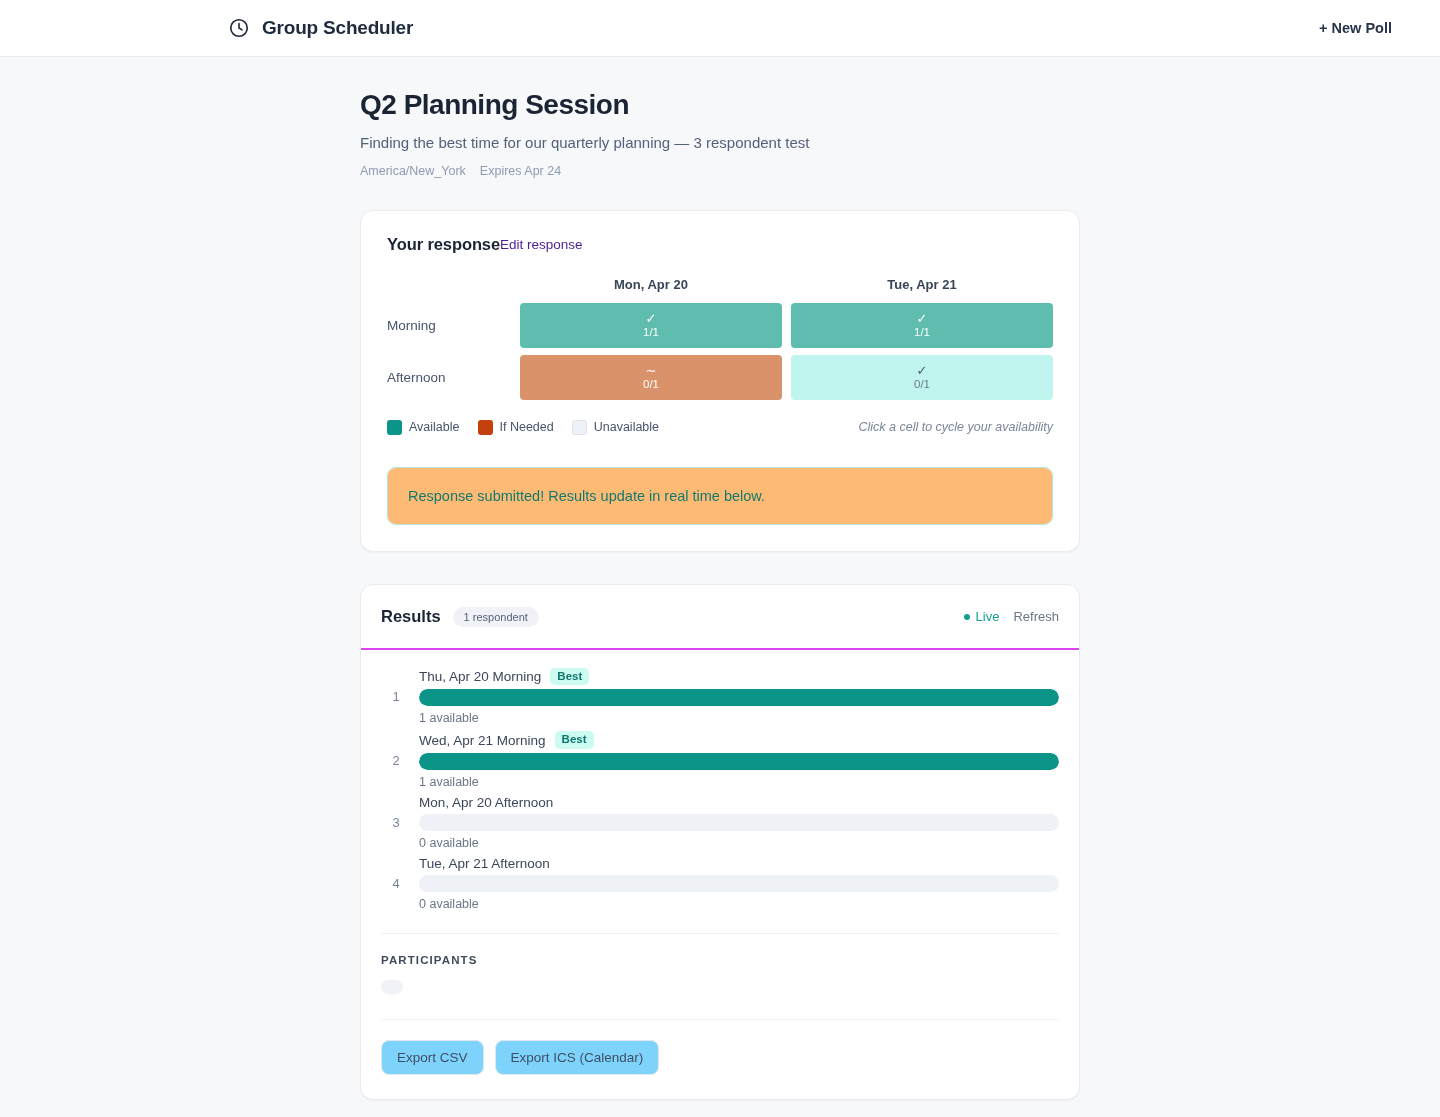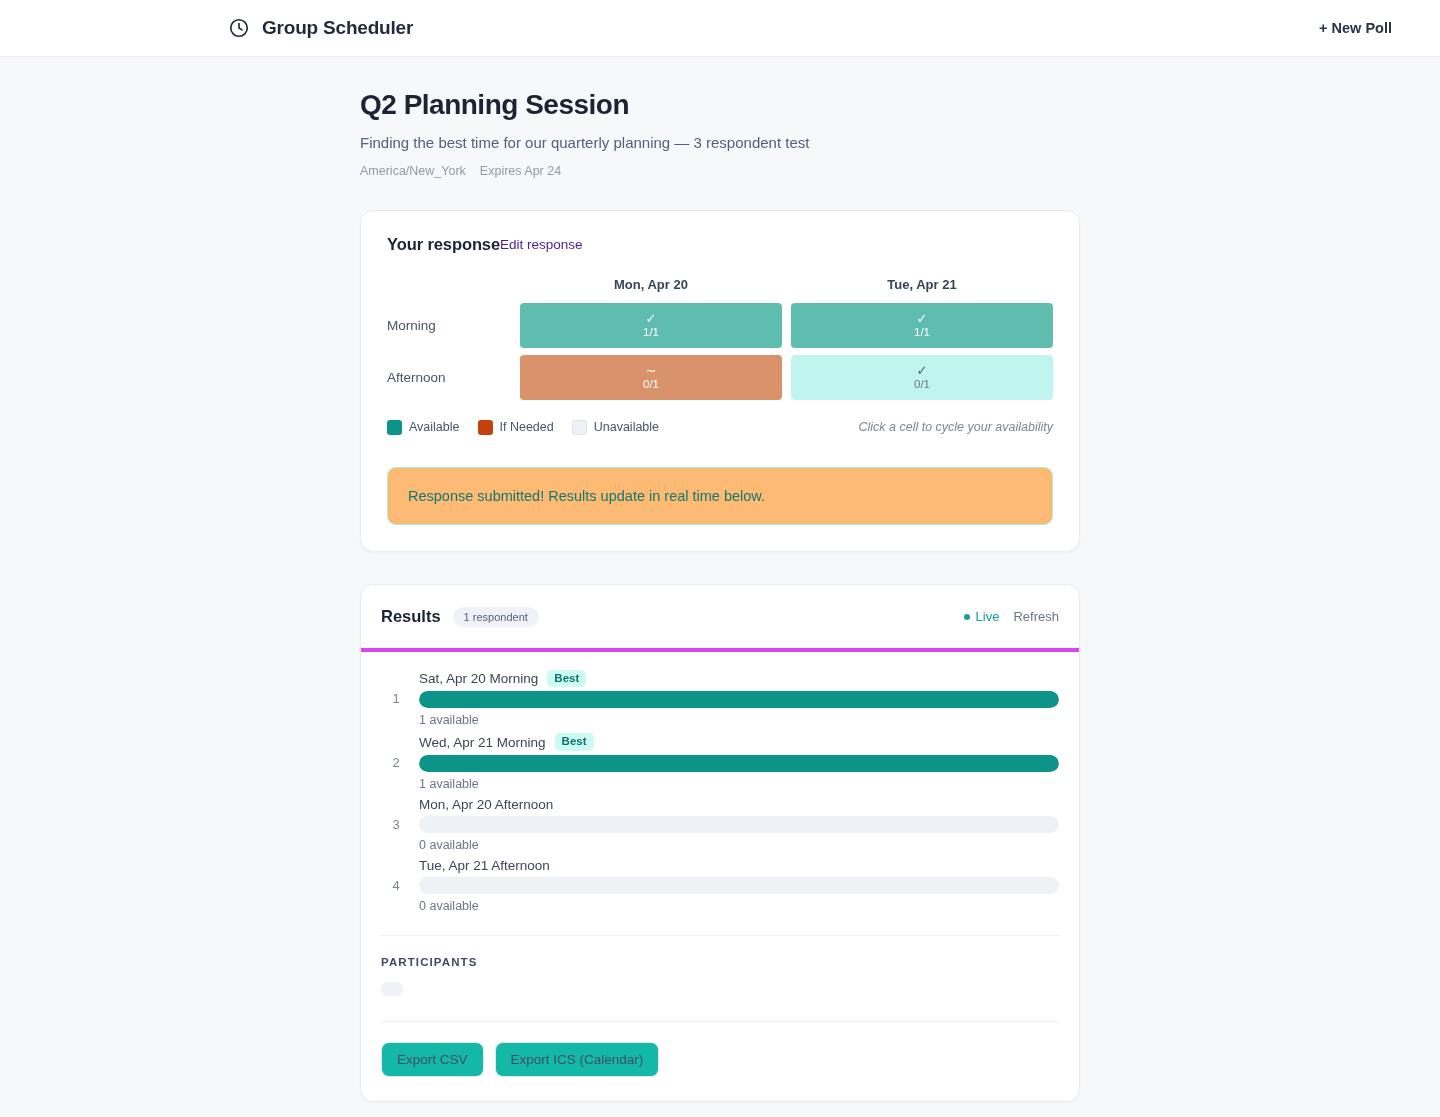--- a/index.html
+++ b/index.html
@@ -174,21 +174,21 @@
     padding: 20px 20px;
     font-size: 14.5px;
     color: #13796d;
   }
 
   
   .results-head {
     display: flex;
     align-items: center;
     padding: 22px 20px 21px 20px;
-    border-bottom: 4px solid #d946ef;
+    border-bottom: 2px solid #d946ef;
   }
   .results-title {
     font-size: 16.5px;
     font-weight: 700;
     color: #1b2434;
   }
   .pill {
     margin-left: 12px;
     background: #f0f2f7;
     border-radius: 999px;
@@ -311,21 +311,21 @@
   }
 
   .exports {
     margin-top: 23px;
     border-top: 1px solid #eef0f4;
     padding: 20px 0 24px 0;
     display: flex;
     gap: 11px;
   }
   .btn-outline {
-    background: #14b8a6;
+    background: #7dd3fc;
     border: 1px solid #e2e6ee;
     border-radius: 8px;
     padding: 9px 15px;
     font-size: 13.5px;
     color: #414e63;
     cursor: pointer;
     font-family: inherit;
   }
 
   
@@ -437,21 +437,21 @@
           </span>
           <button class="refresh">Refresh</button>
         </div>
       </div>
 
       <div class="results-body">
 
         <div class="slot">
           <div class="slot-rank">1</div>
           <div class="slot-label">
-            <span>Sat, Apr 20 Morning</span>
+            <span>Thu, Apr 20 Morning</span>
             <span class="badge-best">Best</span>
           </div>
           <div class="bar-track">
             <div class="bar-fill" style="width: 100%;"></div>
           </div>
           <div class="slot-sub">1 available</div>
         </div>
 
         <div class="slot">
           <div class="slot-rank">2</div>

